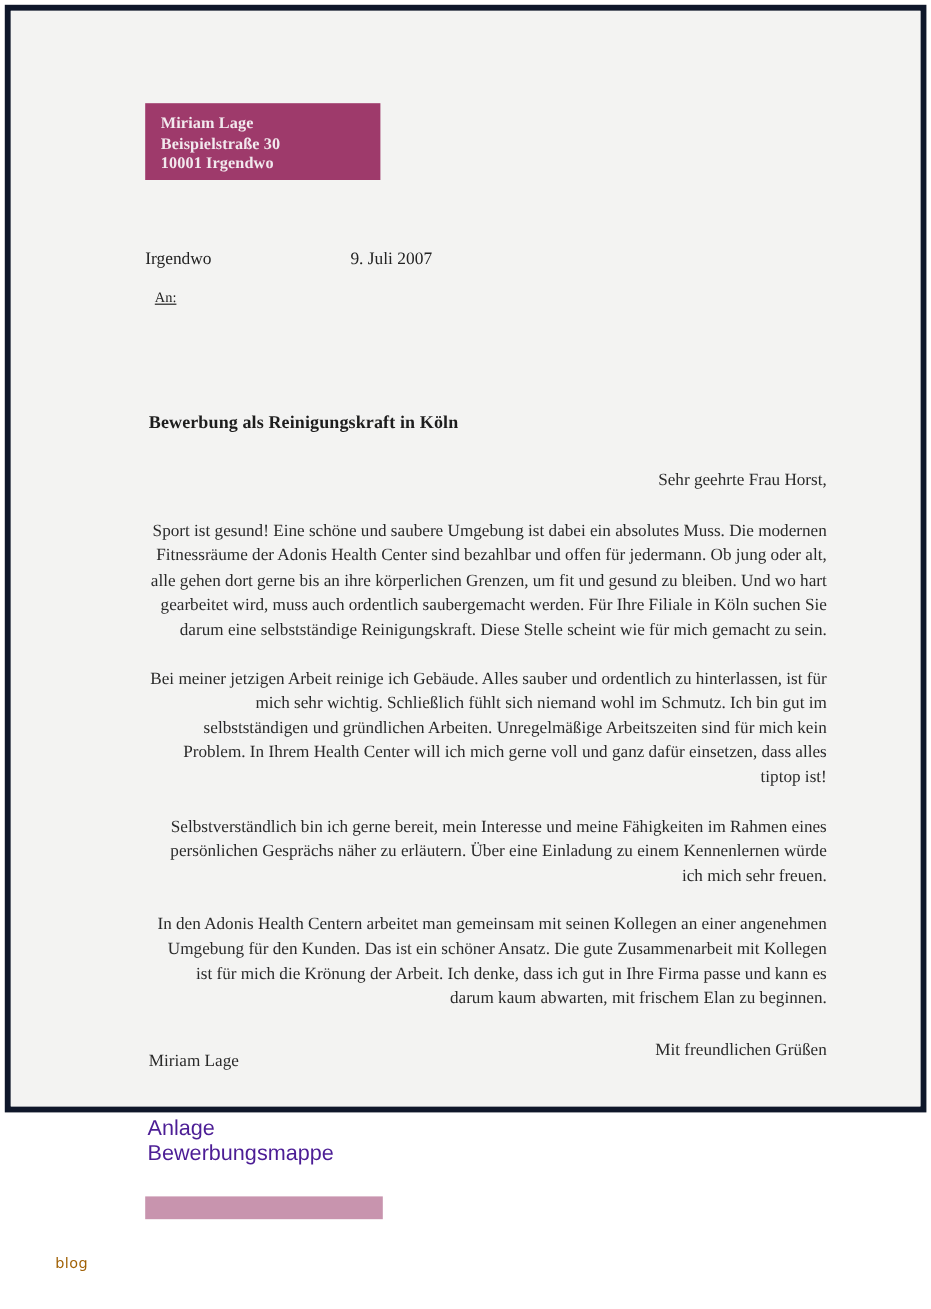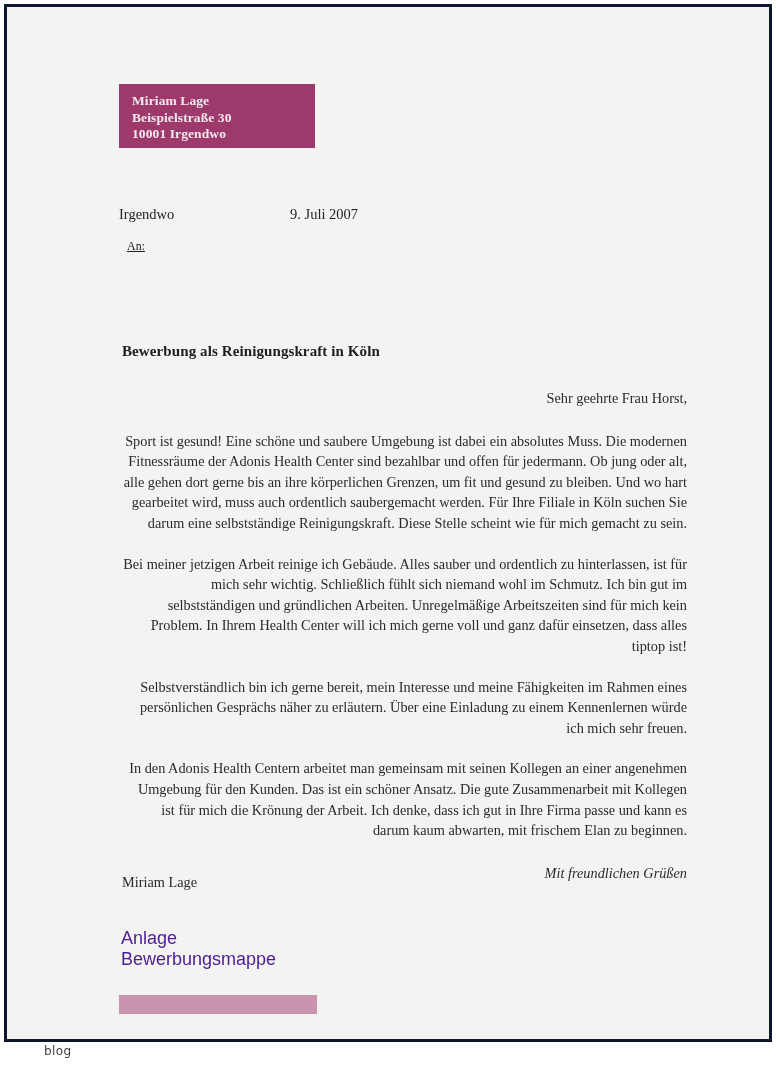--- a/index.html
+++ b/index.html
@@ -21,22 +21,22 @@
     background: #ffffff;
     box-sizing: border-box;
   }
 
   
   .frame {
     position: absolute;
     left: 4px;
     top: 4px;
     width: 768px;
-    height: 1038px;
-    border: 3px solid #0f172a;
+    height: 923px;
+    border: 5px solid #0f172a;
     box-sizing: border-box;
     background: #F3F3F2;
   }
 
   .sheet {
     position: absolute;
     left: 0;
     top: 0;
     right: 0;
     bottom: 0;
@@ -122,21 +122,21 @@
     left: 115px;
     top: 381px;
     width: 565px;
     font-size: 14.3px;
     line-height: 20.6px;
     color: #2a2a2a;
     text-align: right;
   }
   .salutation { margin: 0 0 22px 0; }
   .para { margin: 0 0 20px 0; }
-  .closing { margin: 22px 0 0 0; font-style: italic; }
+  .closing { margin: 22px 0 0 0; }
 
   .signature {
     position: absolute;
     left: 115px;
     top: 867px;
     font-size: 14.3px;
     color: #2a2a2a;
   }
 
   
@@ -160,21 +160,21 @@
     background: #C894AE;
   }
 
   
   .watermark {
     position: absolute;
     left: 37px;
     top: 1037px;
     font-family: "DejaVu Sans", sans-serif;
     font-size: 12px;
-    color: #404040;
+    color: #a16207;
     letter-spacing: 0.4px;
   }
 </style>
 </head>
 <body>
 
 <div class="page">
   <div class="frame">
     <div class="sheet">
 

